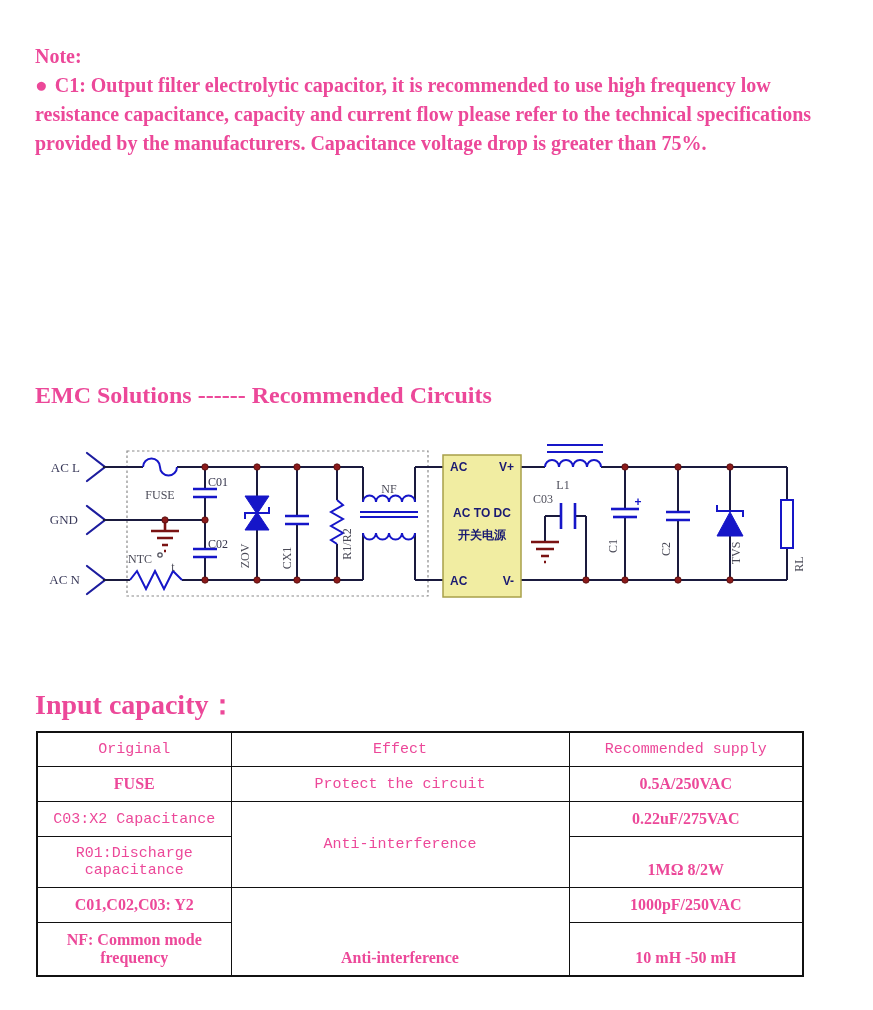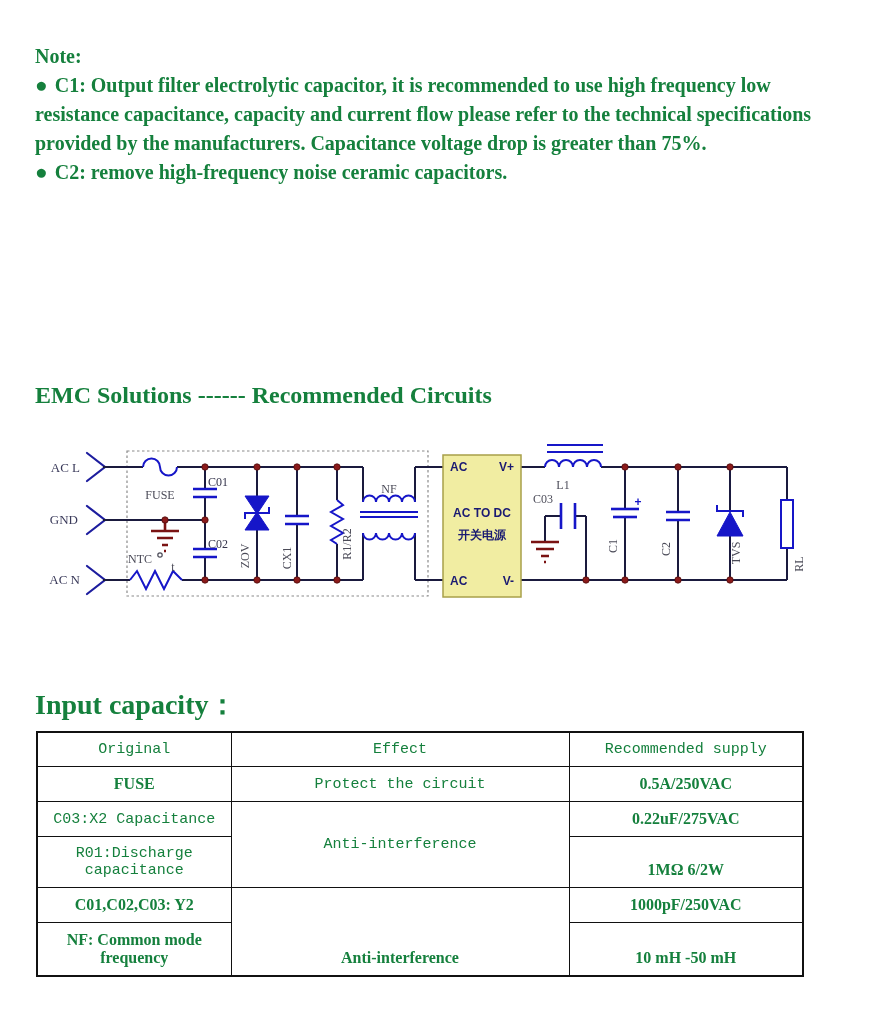--- a/index.html
+++ b/index.html
@@ -1,18 +1,18 @@
 <!DOCTYPE html>
 <html><head>
 <meta charset="utf-8">
 <title>EMC Solutions Document</title>
 <style>
   html,body{margin:0;padding:0;background:#ffffff;}
   .page{position:relative;width:873px;height:1010px;background:#ffffff;overflow:hidden;
-        font-family:"Liberation Serif",serif;color:#15803d;}
+        font-family:"Liberation Serif",serif;color:#ec4899;}
 
   
   .note{position:absolute;left:35px;top:42px;width:784px;}
   .note p{margin:0;font-weight:bold;font-size:20px;line-height:29px;}
   .bullet{font-size:21px;margin-right:7px;}
 
   
   .h-emc{position:absolute;left:35px;top:382px;margin:0;font-size:24px;font-weight:bold;
          font-family:"Liberation Serif",serif;}
   .h-input{position:absolute;left:35px;top:686px;margin:0;font-size:28px;font-weight:bold;
@@ -49,21 +49,20 @@
   .rh{height:33px;} .r2h{height:24px;} .r3h{height:42px;} .r4h{height:26px;} .r5h{height:52px;}
 </style>
 </head>
 <body>
 
 <div class="page">
 
   <section class="note">
     <p>Note:</p>
     <p><span class="bullet">●</span><span>C1: Output filter electrolytic capacitor, it is recommended to use high frequency low resistance capacitance, capacity and current flow please refer to the technical specifications provided by the manufacturers. Capacitance voltage drop is greater than 75%.</span></p>
-    <p><span class="bullet">●</span><span>C2: remove high-frequency noise ceramic capacitors.</span></p>
   </section>
 
   <h1 class="h-emc">EMC Solutions ------ Recommended Circuits</h1>
 
   <svg class="circuit-svg" width="873" height="190" viewBox="0 425 873 190" xmlns="http://www.w3.org/2000/svg">
 
     <rect class="dashedbox" x="127" y="451" width="301" height="145"></rect>
 
     <g>
       <path class="chev" d="M87 453 L105 467 L87 481"></path>
@@ -229,21 +228,21 @@
       <td class="mono vmid">Protect the circuit</td>
       <td class="bserif vmid">0.5A/250VAC</td>
     </tr>
     <tr class="r2h">
       <td class="mono vmid">C03:X2 Capacitance</td>
       <td class="mono vmid" rowspan="2">Anti-interference</td>
       <td class="bserif vmid">0.22uF/275VAC</td>
     </tr>
     <tr class="r3h">
       <td class="mono vmid">R01:Discharge capacitance</td>
-      <td class="bserif vbot">1MΩ 6/2W</td>
+      <td class="bserif vbot">1MΩ 8/2W</td>
     </tr>
     <tr class="r4h">
       <td class="bserif vmid">C01,C02,C03: Y2</td>
       <td class="bserif vbot" rowspan="2">Anti-interference</td>
       <td class="bserif vmid">1000pF/250VAC</td>
     </tr>
     <tr class="r5h">
       <td class="bserif vbot">NF: Common mode frequency</td>
       <td class="bserif vbot">10 mH -50 mH</td>
     </tr>

